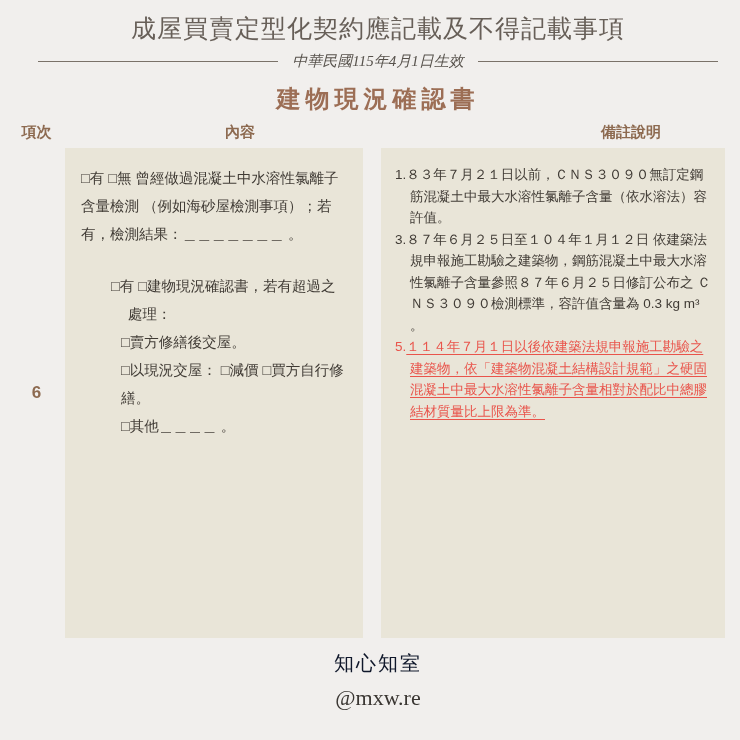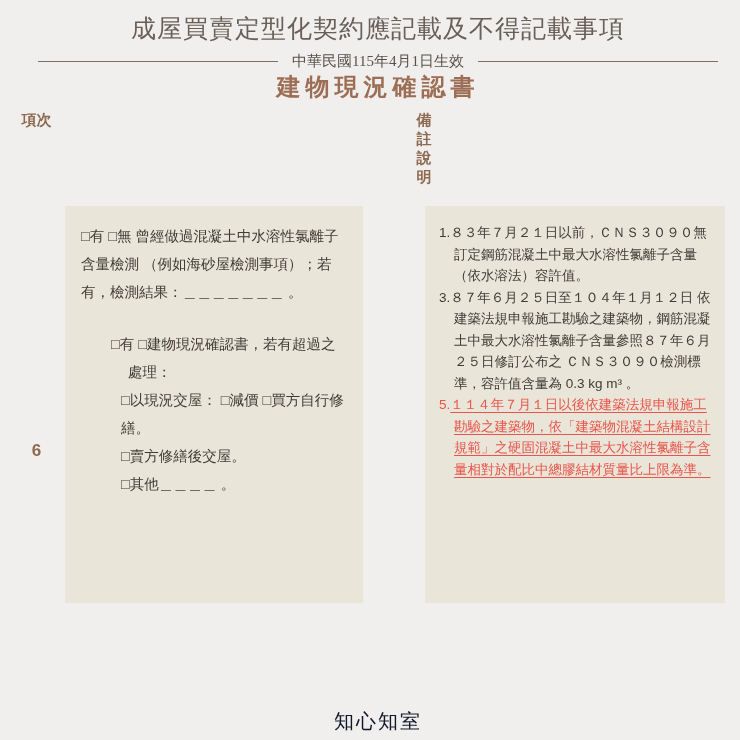--- a/index.html
+++ b/index.html
@@ -18,70 +18,71 @@
     font-family:"Liberation Serif", serif;
     font-weight:400;
     font-size:25px;
     line-height:38px;
     color:#675f58;
     margin:0;
     letter-spacing:1px;
   }
   .date-row {
     display:flex; align-items:center; gap:14px;
-    margin:4px 30px 0 30px;
+    margin:4px 30px 12px 30px;
+    font-style:italic;
   }
   .date-row .rule {
     flex:1; height:1px; background:#7a7269;
   }
   .date-text {
     font-family:"Liberation Serif", serif;
     font-size:15px; color:#57524c; white-space:nowrap;
   }
   .section-title {
     margin:0 0 0 0;
     font-size:24px; font-weight:700;
     color:#9c6e55; letter-spacing:5px;
   }
 
   
   .tbl-head, .tbl-body {
     display:grid;
     grid-template-columns:57px 298px 18px 344px;
     margin-right:23px;
   }
-  .tbl-head { margin-top:6px; margin-bottom:17px;gap:26px; }
+  .tbl-head { margin-top:6px; margin-bottom:4px;gap:26px; }
   .col-h {
     font-size:15px; font-weight:700; color:#8d6a50;
     text-align:center; padding:2px 0;
   }
   .tbl-body { height:490px; }
   .item-no-cell {
     display:flex; align-items:center; justify-content:center;
     font-size:17px; font-weight:700; color:#8d6a50;
   }
   .box {
     background:#e9e5d8;
     box-sizing:border-box;
     padding:16px 14px;
-    height:397px;
+    height:490px;
     overflow:hidden;
   }
 
   
   .content-box { font-size:14.5px; line-height:28px; }
   .cline { white-space:normal; }
   .cline.blank { height:24px; }
   .indent-0 { padding-left:2px; }
   .indent-1 { padding-left:32px; }
   .indent-1.hang { padding-left:49px; text-indent:-17px; }
   .indent-2 { padding-left:42px; }
 
   
-  .notes-box { font-size:13.5px; line-height:21.5px;margin-left:44px; }
+  .notes-box { font-size:13.5px; line-height:21.5px; }
   .note { padding-left:15px; text-indent:-15px; }
   .note-num { }
   .red-text { color:#e9544b; }
   .seg-red {
     color:#e9544b;
     text-decoration:underline;
     text-underline-offset:3px;
     text-decoration-thickness:1.2px;
   }
 
@@ -106,32 +107,33 @@
     <div class="date-row">
       <span class="rule"></span>
       <span class="date-text">中華民國115年4月1日生效</span>
       <span class="rule"></span>
     </div>
     <h2 class="section-title">建物現況確認書</h2>
   </header>
 
   <div class="tbl-head">
     <div class="col-h">項次</div>
+    <div class="col-h">內容</div>
     <div></div>
     <div class="col-h">備註說明</div>
   </div>
 
   <div class="tbl-body">
     <div class="item-no-cell">6</div>
     <div class="box content-box" id="content-box">
         <div class="cline indent-0">□有 □無 曾經做過混凝土中水溶性氯離子含量檢測 （例如海砂屋檢測事項）；若有，檢測結果：＿＿＿＿＿＿＿ 。</div>
         <div class="cline indent-0 blank"></div>
         <div class="cline indent-1 hang">□有 □建物現況確認書，若有超過之處理：</div>
+        <div class="cline indent-2">□賣方修繕後交屋。</div>
         <div class="cline indent-2">□以現況交屋： □減價 □買方自行修繕。</div>
-        <div class="cline indent-2">□賣方修繕後交屋。</div>
         <div class="cline indent-2">□其他＿＿＿＿ 。</div>
       </div>
     <div></div>
     <div class="box notes-box" id="notes-list">
         <div class="note"><span class="note-num">1.</span><span class="seg-normal">８３年７月２１日以前，ＣＮＳ３０９０無訂定鋼筋混凝土中最大水溶性氯離子含量（依水溶法）容許值。</span></div>
         <div class="note"><span class="note-num">3.</span><span class="seg-normal">８７年６月２５日至１０４年１月１２日 依建築法規申報施工勘驗之建築物，鋼筋混凝土中最大水溶性氯離子含量參照８７年６月２５日修訂公布之 ＣＮＳ３０９０檢測標準，容許值含量為 0.3 kg m³ 。</span></div>
         <div class="note"><span class="note-num red-text">5.</span><span class="seg-red">１１４年７月１日以後依建築法規申報施工勘驗之建築物，依「建築物混凝土結構設計規範」之硬固混凝土中最大水溶性氯離子含量相對於配比中總膠結材質量比上限為準。</span></div>
         <div class="note"></div>
       </div>
   </div>

